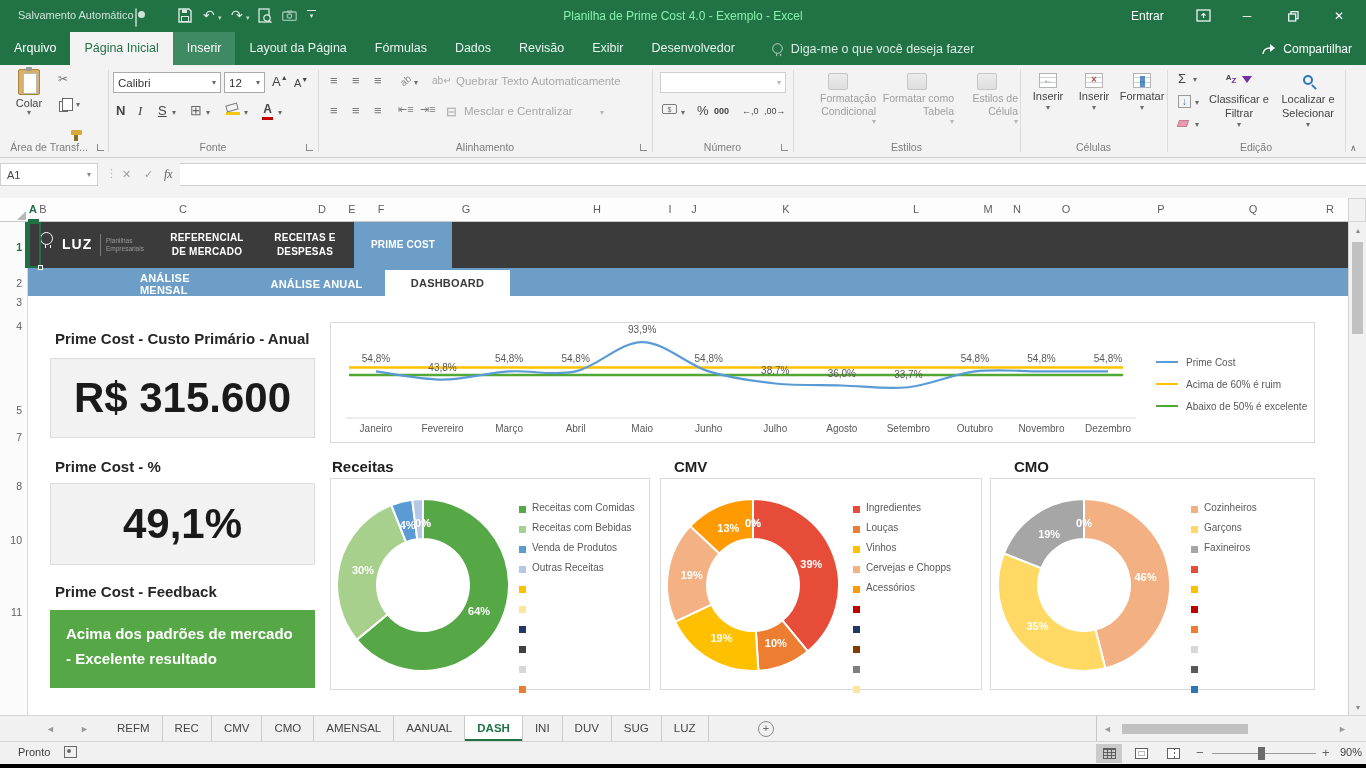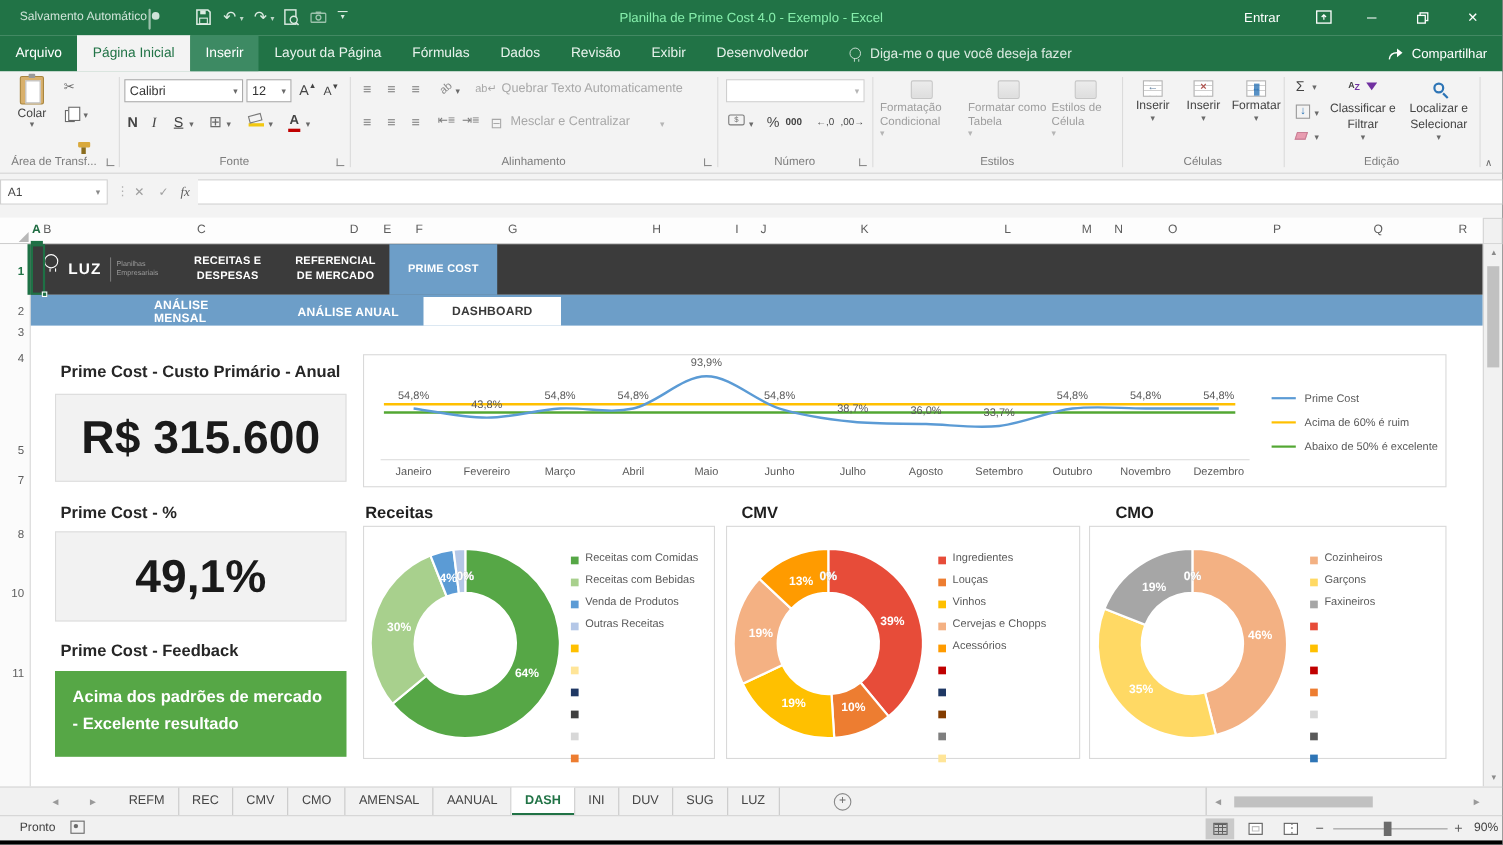--- a/index.html
+++ b/index.html
@@ -44,21 +44,21 @@
   .copy-icon{display:inline-block;width:9px;height:11px;border:1px solid #6a6a6a;background:#fff;position:relative}
   .copy-icon:before{content:"";position:absolute;left:2px;top:-4px;width:9px;height:11px;border:1px solid #6a6a6a;background:#fff}
   .painter-icon{display:inline-block;width:11px;height:5px;background:#d9a93c;border-radius:1px;position:relative}
   .painter-icon:after{content:"";position:absolute;left:3px;top:5px;width:4px;height:6px;background:#8a6d1f}
   .colorbar{display:block;height:3px;margin-top:1px}
   .style-icon{width:20px;height:17px;background:linear-gradient(#ececec,#dedede);border:1px solid #c6c6c6;border-radius:2px;margin:0 auto 2px}
   .cells-icon{width:18px;height:15px;border:1px solid #b5b5b5;margin:0 auto 2px;position:relative;
     background:repeating-linear-gradient(0deg,#fff,#fff 4px,#cfcfcf 4px,#cfcfcf 5px),repeating-linear-gradient(90deg,#fff,#fff 5px,#cfcfcf 5px,#cfcfcf 6px)}
   .cells-ov{position:absolute;left:0;top:0;width:100%;height:100%;display:flex;align-items:center;justify-content:center;font-size:10px}
   .smallbtn2{font-size:11px;color:#444;text-align:center;line-height:1.25}
-  .graybtn2{font-size:10.5px;color:#9e9e9e;text-align:left;line-height:1.25}
+  .graybtn2{font-size:10.5px;color:#9e9e9e;text-align:right;line-height:1.25}
   .eraser-icon{display:inline-block;width:10px;height:7px;background:#e89cb0;border:1px solid #c87f95;transform:skewX(-18deg)}
   .find-icon{display:inline-block;width:10px;height:10px;border:2px solid #2e75b6;border-radius:50%;position:relative}
   .find-icon:after{content:"";position:absolute;width:6px;height:2px;background:#2e75b6;transform:rotate(45deg);left:6px;top:9px}
   .funnel{display:inline-block;width:0;height:0;border-left:5px solid transparent;border-right:5px solid transparent;border-top:7px solid #7030a0}
 
   
   .fbar{position:absolute;left:0;top:158px;width:1366px;height:40px;background:#f3f3f3}
   .namebox{position:absolute;left:0;top:5px;width:98px;height:23px;background:#fff;border:1px solid #d0d0d0;display:flex;align-items:center;padding:0 6px;font-size:11px;color:#444}
   .finput{position:absolute;left:180px;top:5px;right:0;height:23px;background:#fff;border-top:1px solid #d0d0d0;border-bottom:1px solid #d0d0d0}
   .colhead{position:absolute;left:0;top:198px;width:1366px;height:24px;background:#fdfdfd;border-bottom:1px solid #c9c9c9}
@@ -399,26 +399,26 @@
       <span class="bulb" style="color:#fff"></span>
     </div>
     <span class="ab" style="left:34px;top:14px;color:#fff;font-weight:bold;font-size:14px;letter-spacing:1px">LUZ</span>
     <span class="ab" style="left:72px;top:12px;width:1px;height:22px;background:#777"></span>
     <span class="ab" style="left:78px;top:15px;color:#9a9a9a;font-size:6.5px;line-height:1.3">
       <span>Planilhas</span><br>
       <span>Empresariais</span>
     </span>
     <div class="ab" style="left:130px;top:0;height:46px;display:flex">
         <div class="wtab">
+          <span>REFERENCIAL</span>
+          <span>DE MERCADO</span>
+        </div>
+        <div class="wtab">
           <span>RECEITAS E</span>
           <span>DESPESAS</span>
-        </div>
-        <div class="wtab">
-          <span>REFERENCIAL</span>
-          <span>DE MERCADO</span>
         </div>
         <div class="wtab active">
           <span>PRIME COST</span>
         </div>
       </div>
   </div>
   <div class="blueband">
     <div>
         <div class="subtab" style="left: 112px; width: 100px;">ANÁLISE MENSAL</div>
         <div class="subtab" style="left: 236px; width: 105px;">ANÁLISE ANUAL</div>

